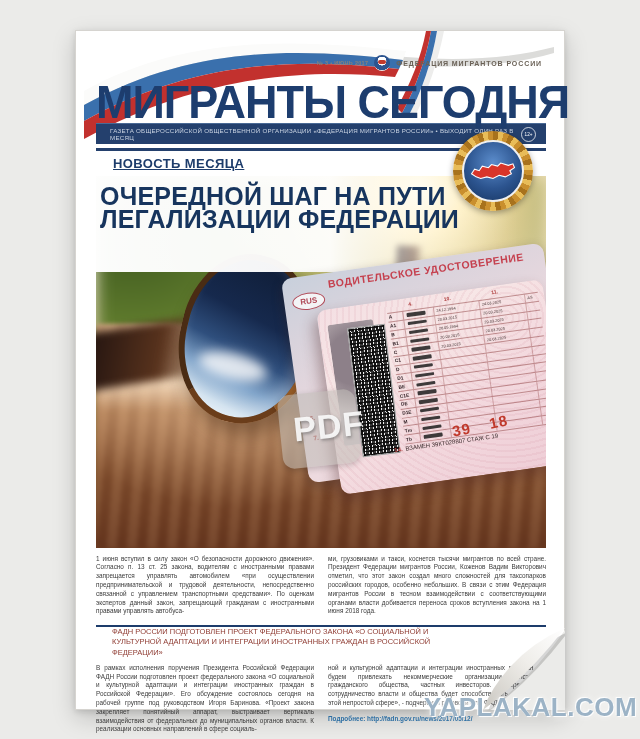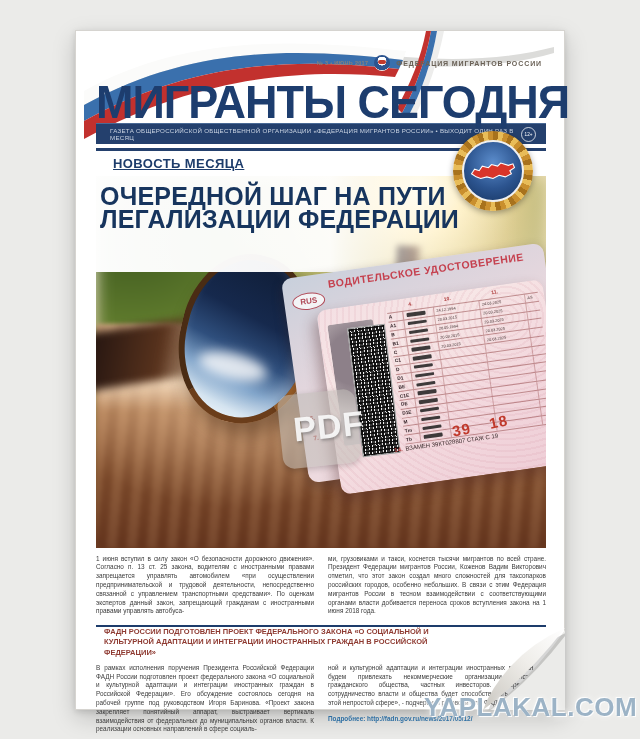--- a/index.html
+++ b/index.html
@@ -127,22 +127,22 @@
   .globe{position:absolute;inset:9px;border-radius:50%;border:2.5px solid #f0f0f0;box-sizing:border-box;
     background:radial-gradient(circle at 50% 35%, #5b8ccb 0%, #2c548f 55%, #16335f 100%);
     display:flex;align-items:center;justify-content:center;}
   
   .cols{display:flex;gap:14px;margin-bottom:9px;}
   .col{flex:1;}
   .body-text{font-size:6.4px;line-height:1.38;color:#3b3b3b;text-align:justify;margin:0;}
   .news-rule{height:2px;background:#1d3c6b;margin:1px 0 0;}
   .news-label{font-size:9px;font-weight:bold;color:#1d3c6b;letter-spacing:.6px;
     border-left:3px solid #1d3c6b;padding-left:7px;margin:4px 0 6px;}
-  .news-headline{font-size:7.5px;line-height:1.35;font-weight:bold;color:#8e3a31;
-    max-width:348px;margin:0 8px 6px;}
+  .news-headline{font-size:7.5px;line-height:1.35;font-weight:normal;color:#8e3a31;
+    max-width:348px;margin:0 16px 6px;}
   .news-link{font-size:6.4px;color:#2e6fa3;font-weight:bold;margin-top:7px;}
   
   .curl{position:absolute;right:-1px;bottom:-1px;z-index:7;}
   
   .watermark{position:absolute;left:424px;top:692px;z-index:9;
     font-size:26px;font-weight:bold;letter-spacing:.5px;color:#9cb3c6;
     text-shadow:-1px -1px 0 rgba(255,255,255,.9), 1px 1px 0 rgba(255,255,255,.9), 0 0 7px rgba(255,255,255,.85);}
 </style>
 </head>
 <body>

